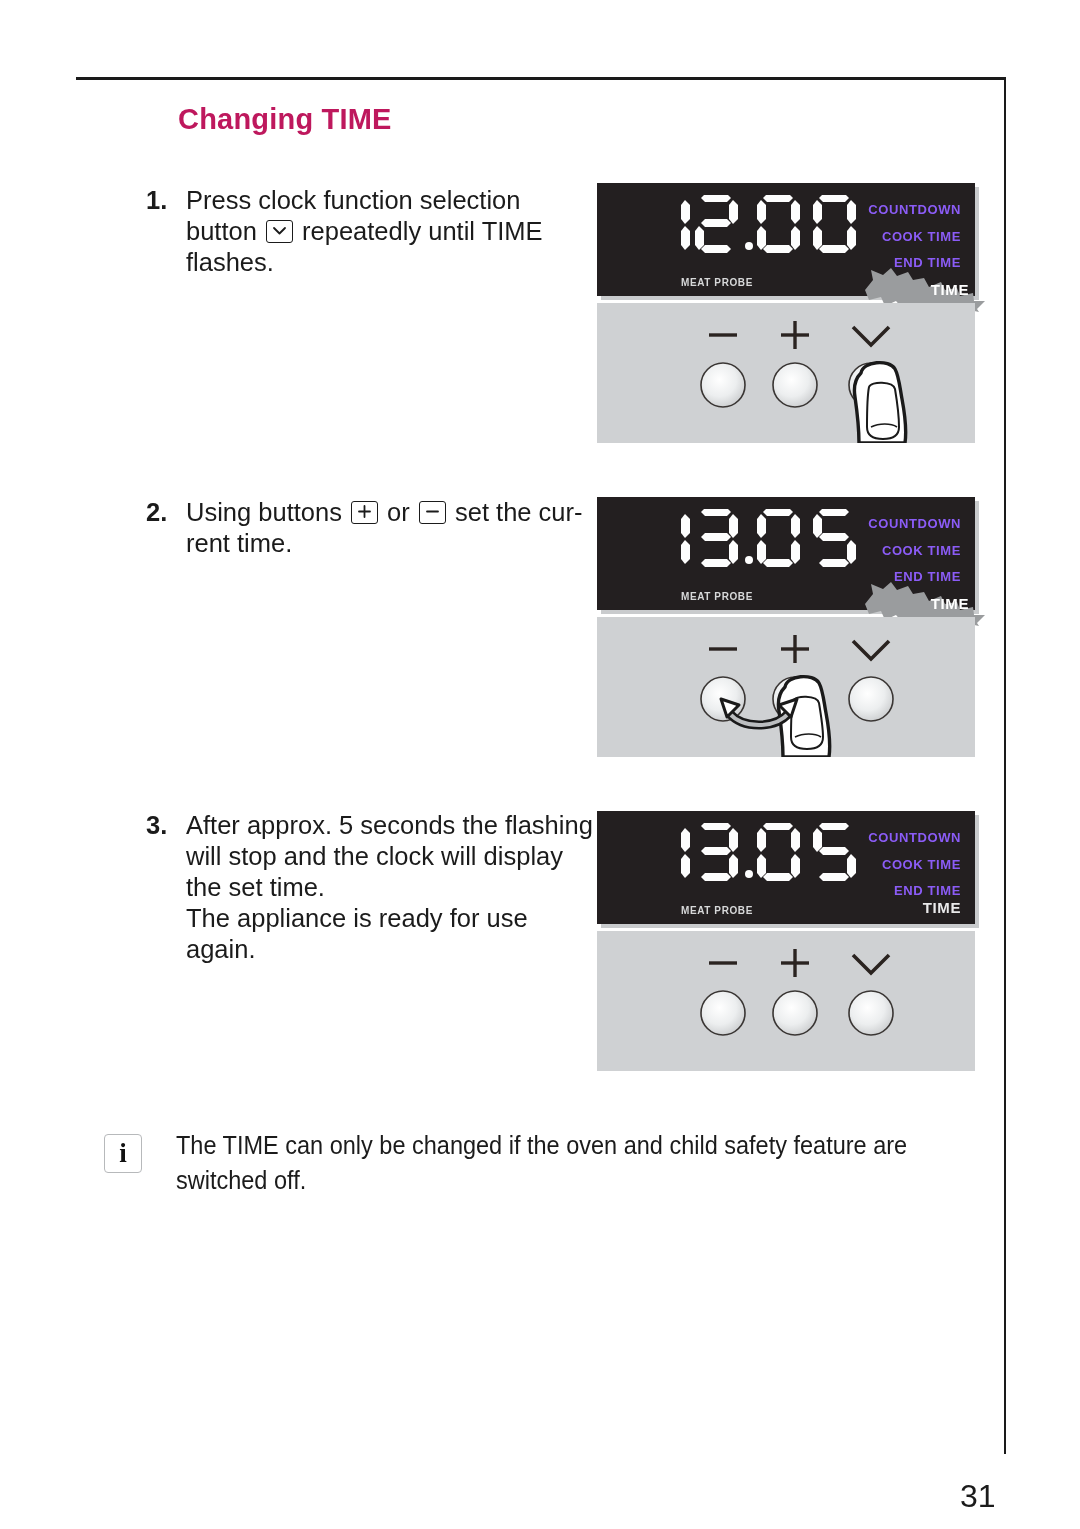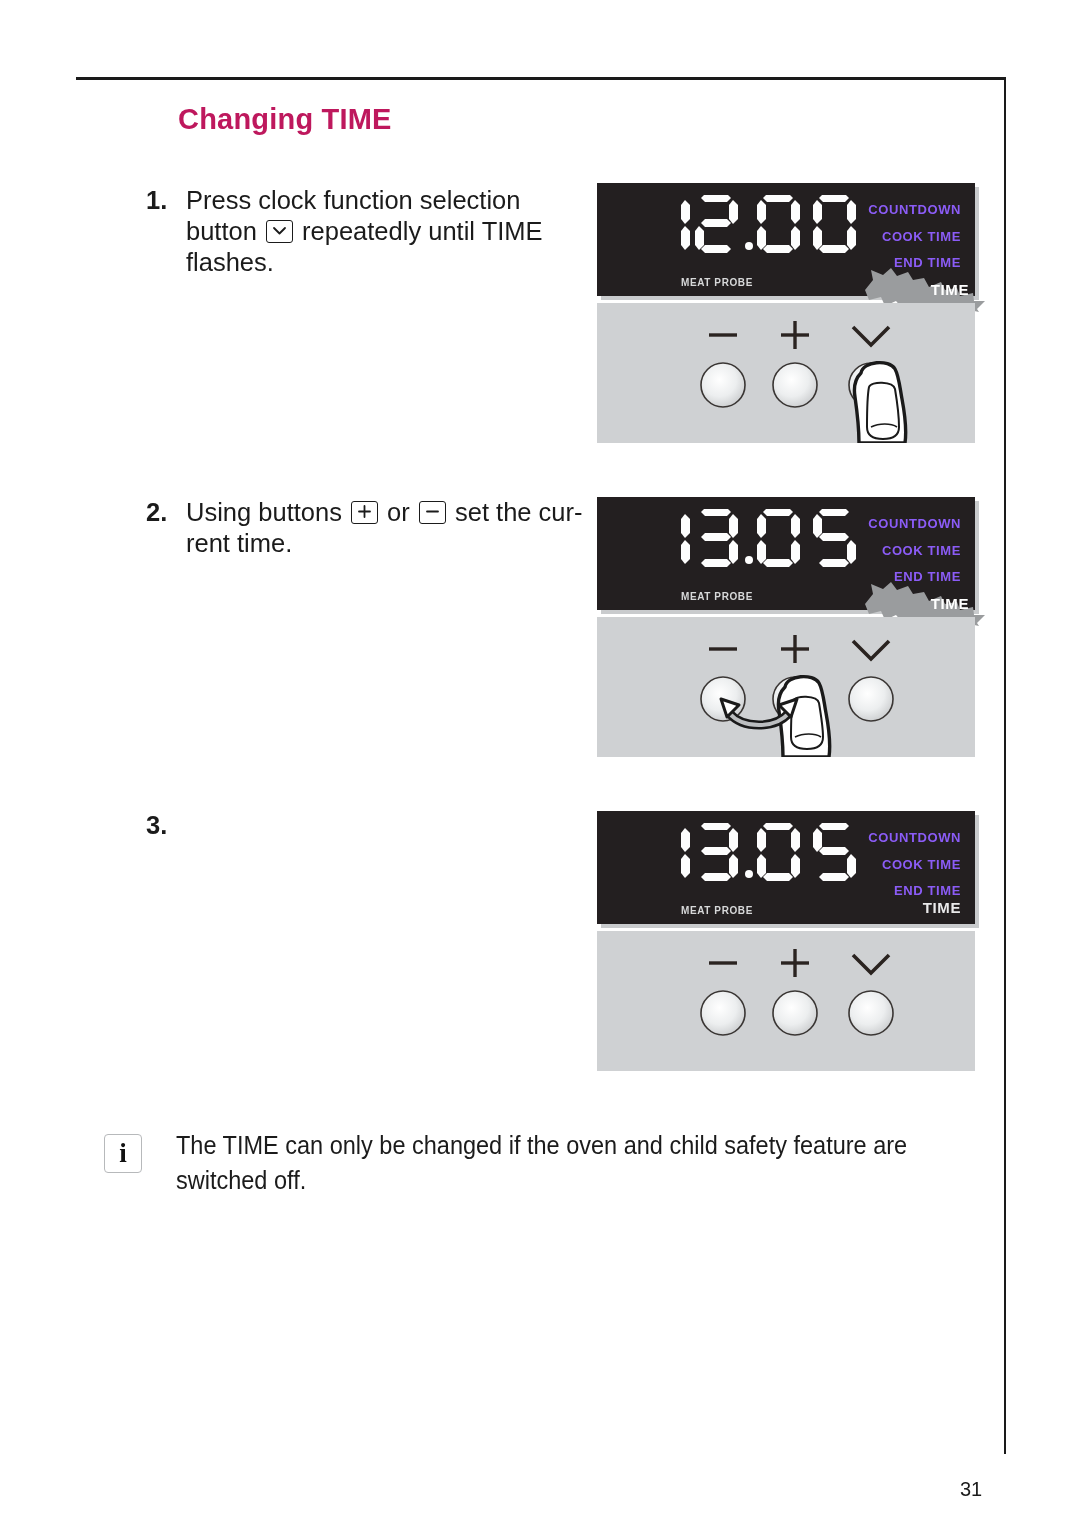--- a/index.html
+++ b/index.html
@@ -203,21 +203,21 @@
     transform: scaleX(0.94);
     transform-origin: left top;
     white-space: pre-line;
   }
 
   
   .page-number {
     position: absolute;
     left: 960px;
     top: 1478px;
-    font-size: 20px;
+    font-size: 32px;
     color: #1b1b1b;
   }
 </style>
 </head>
 <body>
 
 <div id="page-frame-top-rule"></div>
 <div id="page-frame-right-rule"></div>
 
 <div class="section-title">Changing TIME</div>
@@ -234,21 +234,21 @@
   <span class="step-body"><span>Using buttons </span><span class="keycap"><svg width="21" height="19" viewBox="0 0 21 19">
           <line x1="10.5" y1="4" x2="10.5" y2="15" stroke="#1b1b1b" stroke-width="1.8" stroke-linecap="round"></line>
           <line x1="5" y1="9.5" x2="16" y2="9.5" stroke="#1b1b1b" stroke-width="1.8" stroke-linecap="round"></line>
         </svg></span><span> or </span><span class="keycap"><svg width="21" height="19" viewBox="0 0 21 19">
           <line x1="5" y1="9.5" x2="16" y2="9.5" stroke="#1b1b1b" stroke-width="1.8" stroke-linecap="round"></line>
         </svg></span><span> set the cur­rent time.</span></span>
 </div>
 
 <div class="step" style="top:810px;width:450px;">
   <span class="step-num">3.</span>
-  <span class="step-body"></span>
+  <span class="step-body"><span>After approx. 5 seconds the flashing will stop and the clock will display the set time.</span><span class="step-extra">The appliance is ready for use again.</span></span>
 </div>
 
 <div class="panel" style="top:183px;">
   <div class="display">
     <div class="display-inner">
       <div class="digits">
         <svg class="seg-svg" width="220" height="58" viewBox="0 0 220 58">
           <g fill="#fdfdfd">
 
             <polygon points="36,5 41,10 41,24 36,29 32,24 32,10"></polygon>

